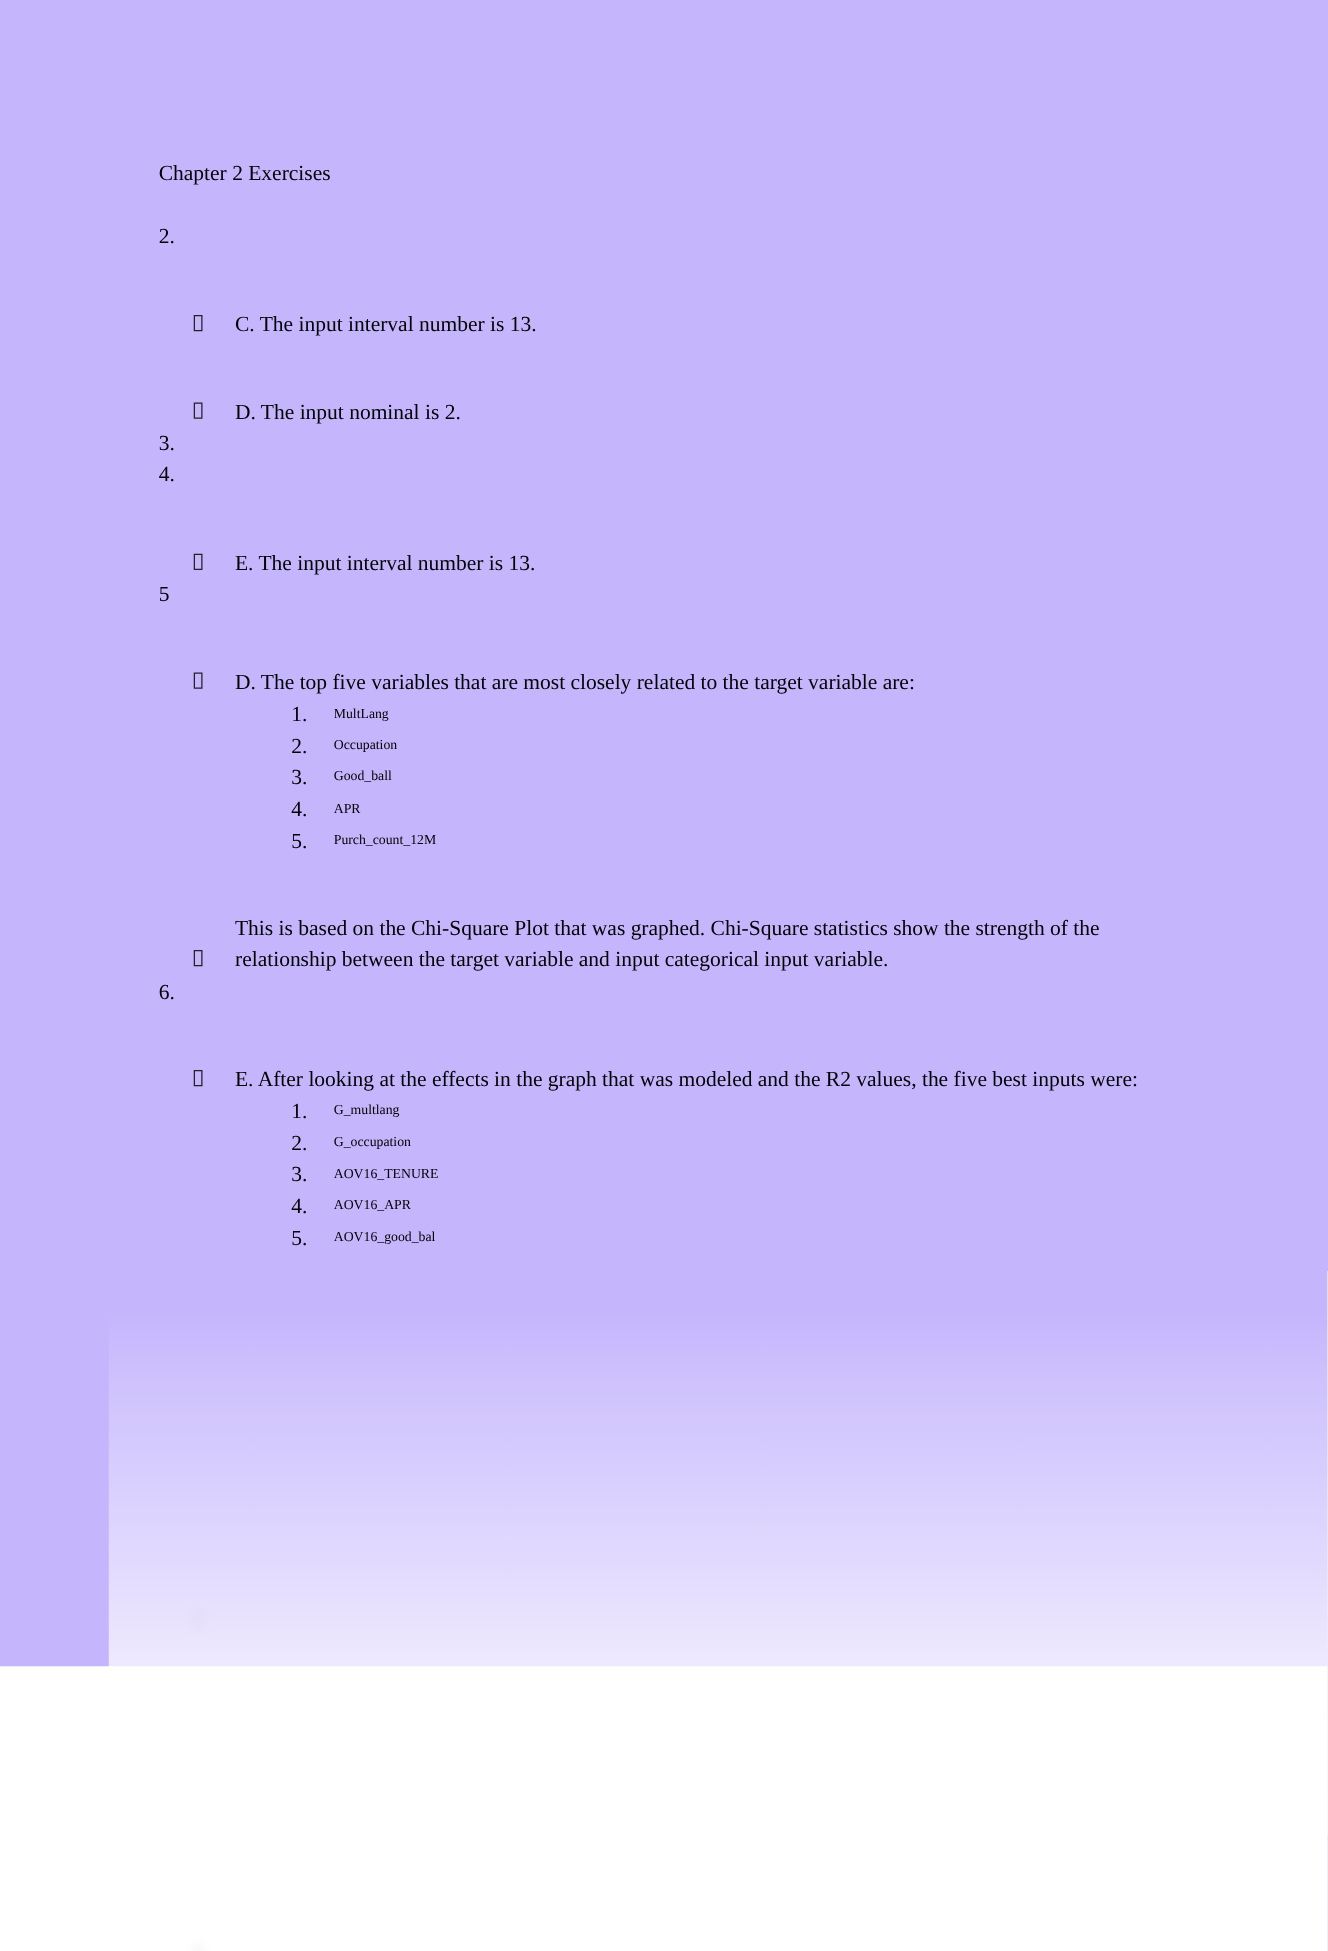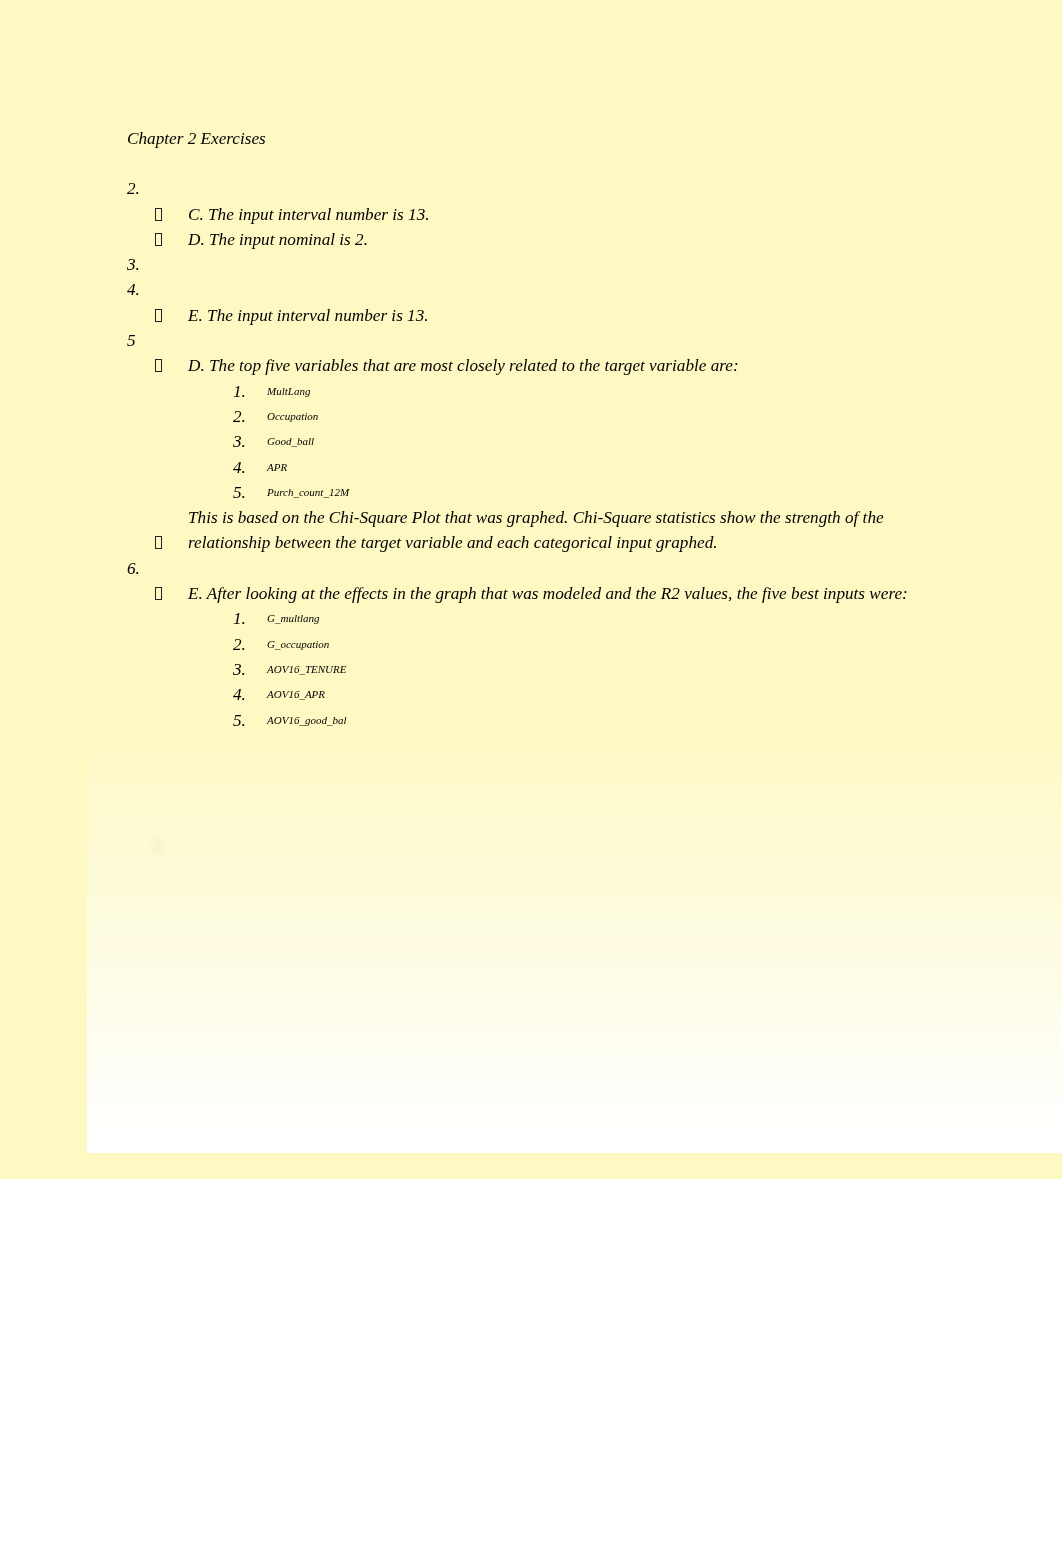--- a/index.html
+++ b/index.html
@@ -16,23 +16,22 @@
     font-family: "Liberation Serif", "DejaVu Serif", serif;
     color: #000000;
     -webkit-font-smoothing: antialiased;
   }
 
   
   .page {
     position: absolute;
     left: 0; top: 0;
     width: 1062px;
-    height: 1179px;
-    background: #fef9c3;
-    font-style: italic;
+    height: 1333px;
+    background: #c4b5fd;
   }
 
   .doc-body {
     position: absolute;
     left: 127px;
     top: 126px;
     width: 812px;
     font-size: 17.2px;
     line-height: 25.3px;
   }
@@ -53,20 +52,21 @@
     font-size: 17.2px;
     line-height: 25.3px;
     white-space: pre;
   }
 
   
   .bullet-row {
     display: flex;
     align-items: flex-end;
     margin-left: 28px;          
+    margin-top: 45px;
   }
   .bullet-glyph {
     flex: 0 0 auto;
     width: 33px;                
     font-family: "DejaVu Sans", sans-serif;
     font-size: 14px;
     line-height: 25.3px;
     color: #1a1a1a;
     display: block;
   }
@@ -207,21 +207,21 @@
           <span class="sub-label">APR</span>
         </div>
         <div class="sub-row">
           <span class="sub-num">5.</span>
           <span class="sub-label">Purch_count_12M</span>
         </div>
       </div>
 
       <div class="bullet-row">
         <span class="bullet-glyph"><span class="tofu"></span></span>
-        <span class="bullet-text">This is based on the Chi-Square Plot that was graphed. Chi-Square statistics show the strength of the relationship between the target variable and each categorical input graphed.</span>
+        <span class="bullet-text">This is based on the Chi-Square Plot that was graphed. Chi-Square statistics show the strength of the relationship between the target variable and input categorical input variable.</span>
       </div>
     </div>
 
     <div class="lvl1-item">
       <div class="lvl1-marker">6.</div>
 
       <div class="bullet-row">
         <span class="bullet-glyph"><span class="tofu"></span></span>
         <span class="bullet-text">E. After looking at the effects in the graph that was modeled and the R2 values, the five best inputs were:</span>
       </div>

